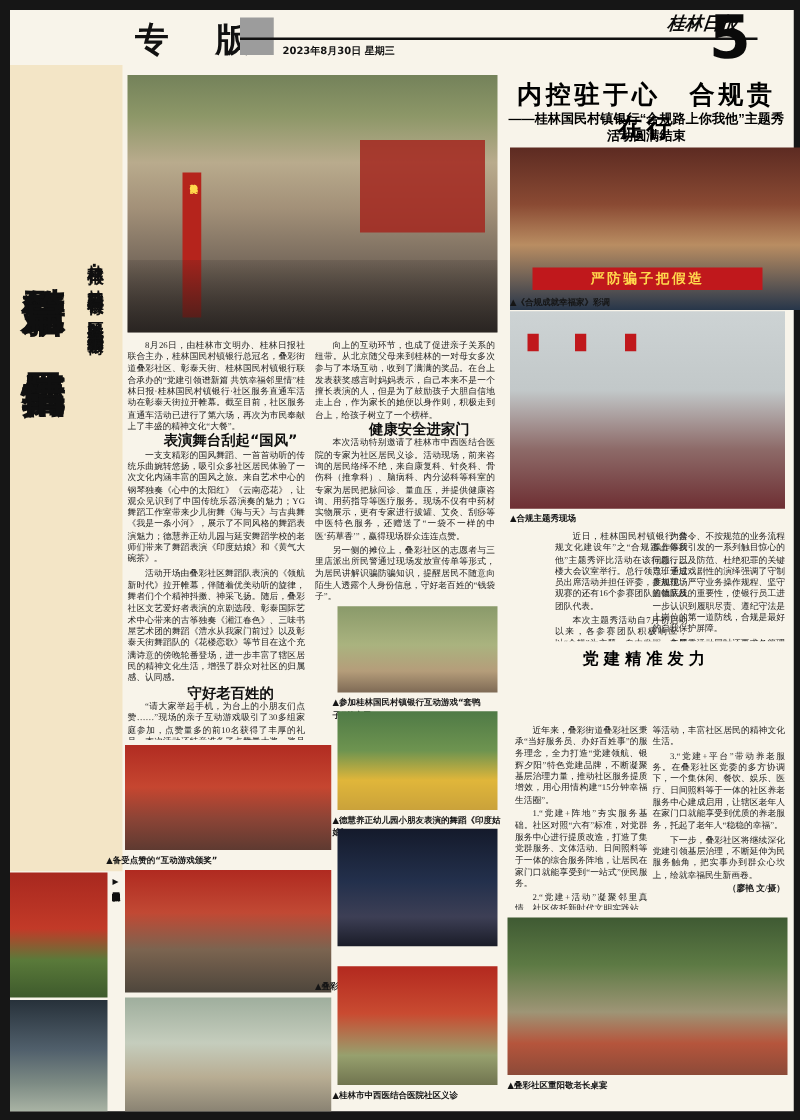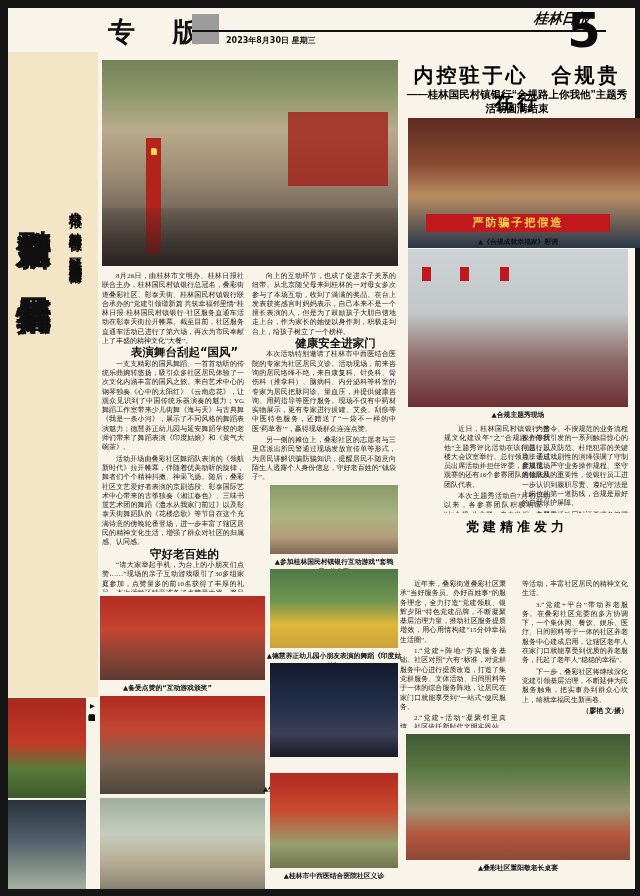--- a/index.html
+++ b/index.html
@@ -20,21 +20,21 @@
   
   #left-strip{left:0;top:44px;width:90px;height:645px;background:#f3e5c6;}
   .vtext{writing-mode:vertical-rl;text-orientation:upright;color:#101010;}
   #v-headline{position:absolute;left:4px;top:152px;height:520px;font-size:35px;font-weight:900;line-height:44px;}
   #v-headline .part2{margin-inline-start:26px;}
   #v-subtitle{position:absolute;left:58px;top:150px;height:430px;font-size:13px;font-weight:bold;letter-spacing:1px;}
   #v-photo-caption{left:79px;top:694px;height:186px;font-size:6.3px;font-weight:bold;}
   
   .photo{position:absolute;overflow:hidden;}
   .cap{position:absolute;font-family:"DejaVu Sans","Liberation Sans",sans-serif;
-       font-weight:bold;font-size:6.8px;color:#151515;text-align:center;}
+       font-weight:bold;font-size:6.8px;color:#151515;text-align:left;}
   #photo-street{left:94px;top:52px;width:296px;height:206px;
     background:linear-gradient(180deg,#74825a 0%,#8d9768 16%,#b9ab8d 34%,#a29078 52%,#7a6c5e 72%,#4c443f 100%);}
   #street-banner{position:absolute;left:44px;top:78px;width:15px;height:116px;background:#b5241c;}
   #street-banner-text{writing-mode:vertical-rl;text-orientation:upright;font-size:6px;color:#ffd94d;
     position:absolute;left:3px;top:5px;font-weight:bold;}
   #street-stage{position:absolute;left:186px;top:52px;width:100px;height:74px;background:#a3271f;opacity:.85;}
   #street-crowd{position:absolute;left:0;bottom:0;width:100%;height:58px;
     background:linear-gradient(180deg,rgba(40,35,32,.15),rgba(30,26,24,.75));}
   #photo-bl-a{left:0;top:690px;width:78px;height:100px;
     background:linear-gradient(180deg,#a8281f 0%,#c23a28 45%,#5a7a3a 70%,#3e5a2c 100%);}
@@ -74,21 +74,21 @@
   #mid-col-right{left:244px;top:264px;width:144px;height:210px;}
   
   .rc-head{position:absolute;left:396px;width:226px;text-align:center;
            font-family:Liberation Sans, sans-serif;font-weight:900;color:#000000;}
   #a1-headline{top:54px;font-size:20px;letter-spacing:3px;}
   #a1-subtitle{top:80px;font-size:10.5px;letter-spacing:0;}
   #a2-headline1{top:510px;font-size:13px;letter-spacing:4px;}
   #a2-headline2{top:537px;font-size:19px;letter-spacing:1px;}
   #a1-colA{left:424px;top:417px;width:106px;height:88px;margin-left:12px;}
   #a1-colB{left:514px;top:417px;width:106px;height:88px;}
-  #a2-colA{left:392px;top:572px;width:106px;height:148px;}
+  #a2-colA{left:404px;top:572px;width:106px;height:148px;}
   #a2-colB{left:514px;top:572px;width:106px;height:148px;}
 </style>
 </head>
 <body>
 
 <div id="paper">
 
   <div class="abs sans" id="section-label">专 版</div>
   <div class="abs" id="hdr-block"></div>
   <div class="abs" id="hdr-line"></div>

